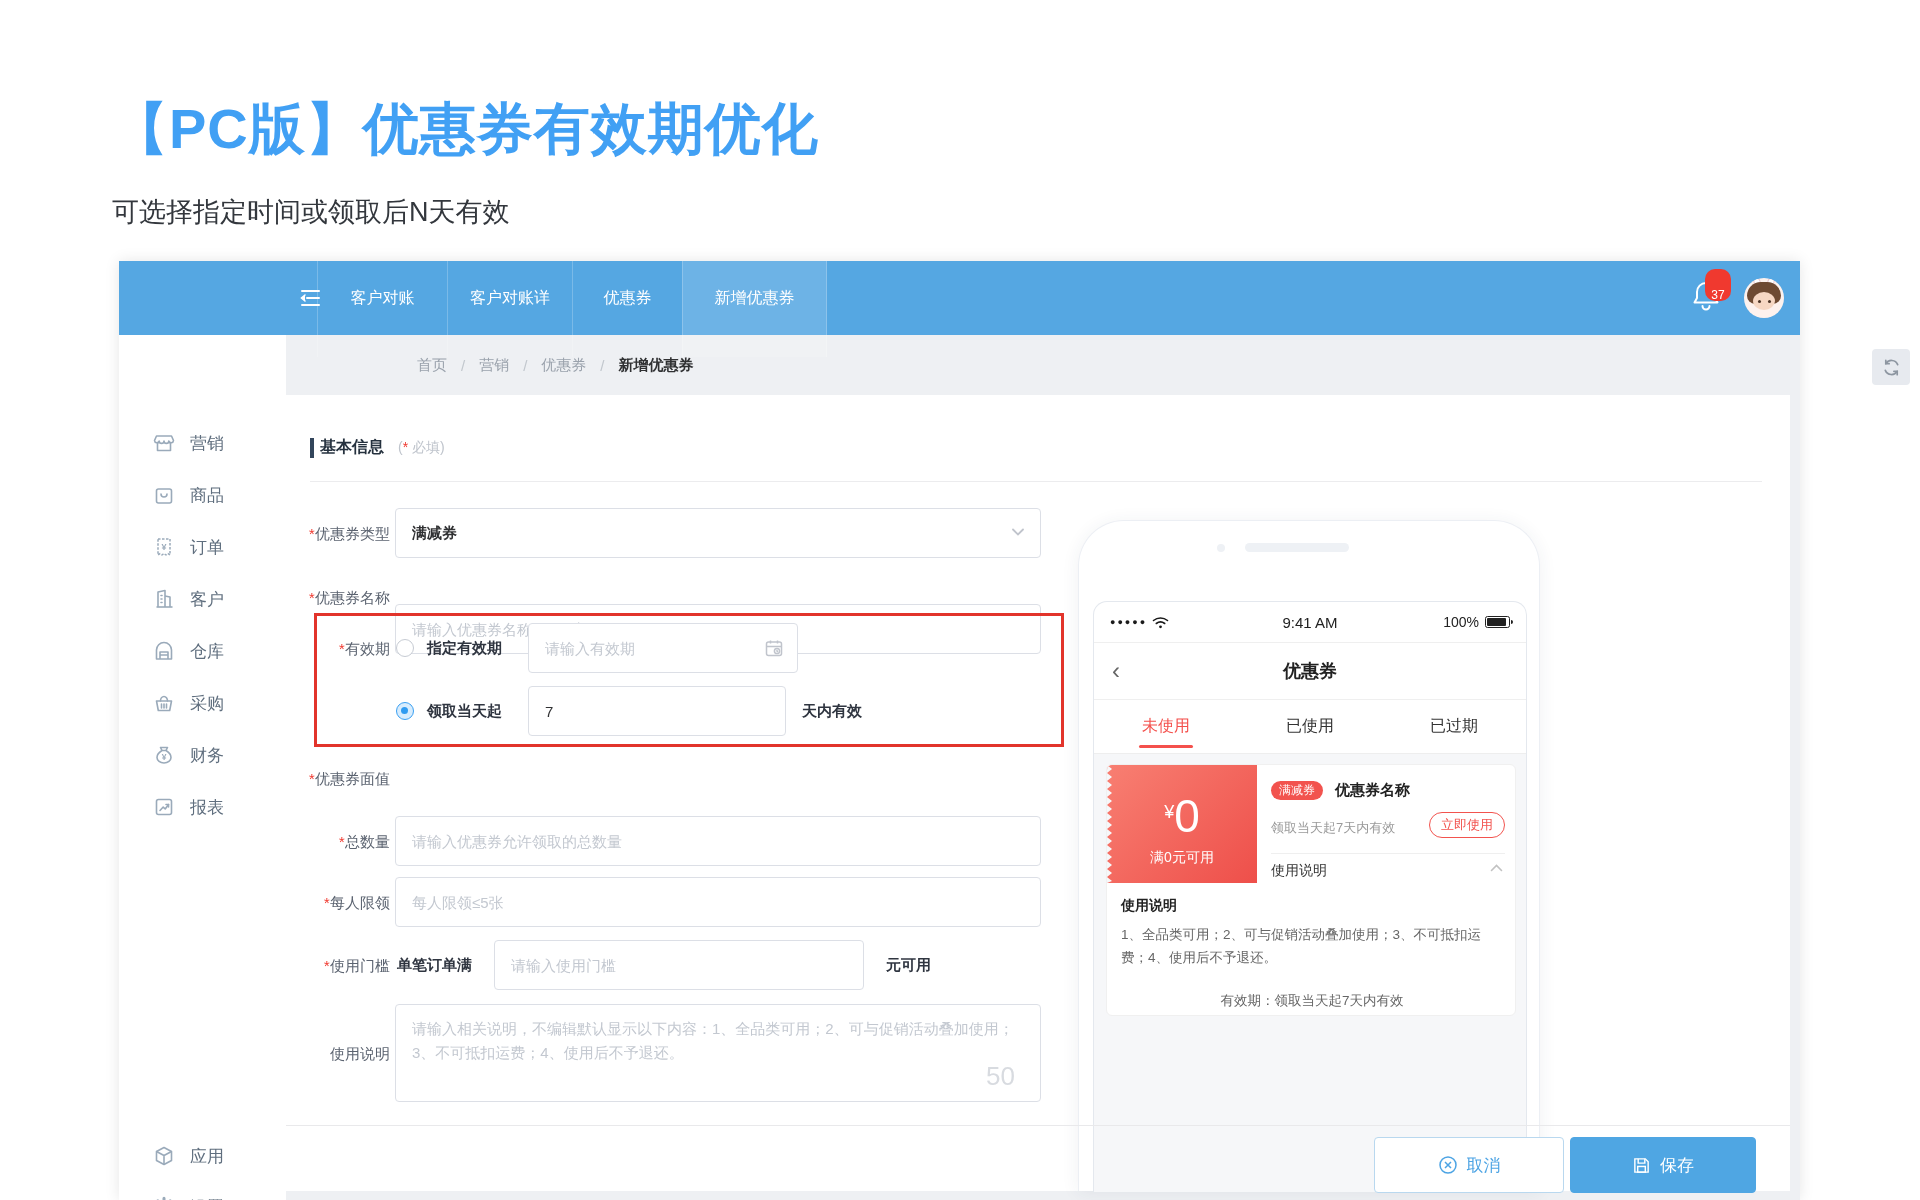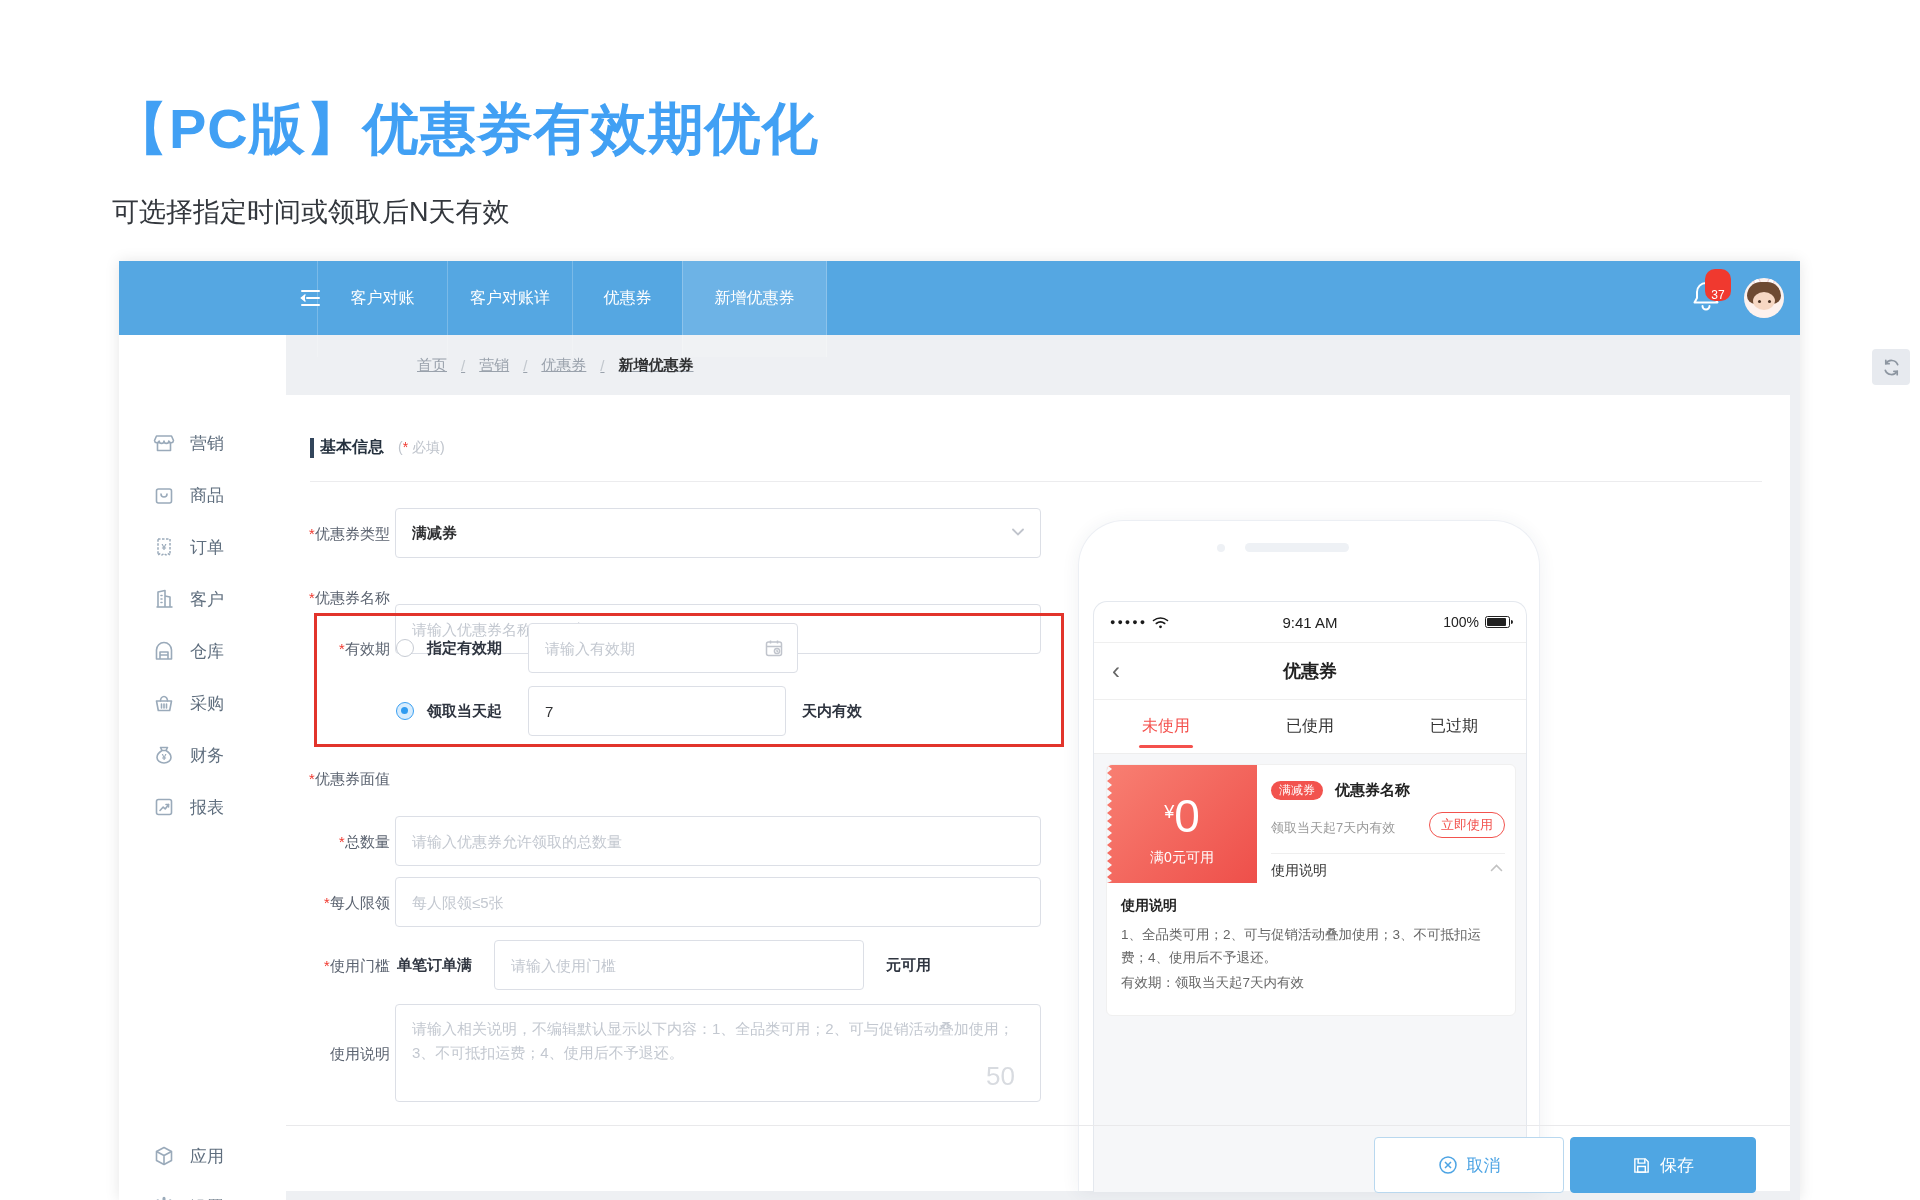--- a/index.html
+++ b/index.html
@@ -32,21 +32,21 @@
 
   
   .sidebar { position:absolute; left:0; top:74px; width:167px; height:865px; background:#ffffff; }
   .side-item { position:absolute; left:0; width:167px; height:40px; display:flex; align-items:center; cursor:pointer; }
   .side-item .sicon { width:24px; height:24px; margin-left:33px; color:#9aaaba; }
   .side-item .slabel { margin-left:14px; font-size:17px; color:#5f6e7e; }
   .sicon svg { width:24px; height:24px; display:block; }
 
   
   .crumbbar { position:absolute; left:167px; top:74px; width:1514px; height:60px; }
-  .crumbs { position:absolute; left:131px; top:0; height:60px; display:flex; align-items:center; font-size:15px; color:#9aa2ac;text-decoration:underline; }
+  .crumbs { position:absolute; left:131px; top:0; height:60px; display:flex; align-items:center; font-size:15px; color:#9aa2ac; }
   .crumbs .bc { cursor:pointer; }
   .crumbs .sep { margin:0 14px; color:#c2c7cd; }
   .crumbs .cur { color:#303133; font-weight:bold; }
   .refresh-btn { position:absolute; left:1586px; top:14px; width:38px; height:36px; background:#e7eaef; border-radius:4px; display:flex; align-items:center; justify-content:center; cursor:pointer; }
 
   
   .panel { position:absolute; left:167px; top:134px; width:1504px; height:796px; background:#fff; }
   .sec-head { position:absolute; left:24px; top:42px; display:flex; align-items:baseline; }
   .sec-bar { width:4px; height:20px; background:#32455b; margin-right:6px; align-self:center; }
   .sec-title { font-size:16px; font-weight:bold; color:#25313e; }
@@ -111,21 +111,21 @@
   .c-badge { position:absolute; left:14px; top:16px; background:#f2534e; color:#fff; font-size:12px; line-height:19px; padding:0 8px; border-radius:10px; }
   .c-name { position:absolute; left:78px; top:16px; font-size:15px; font-weight:bold; color:#222; }
   .c-valid { position:absolute; left:14px; top:54px; font-size:13px; color:#9a9a9a; }
   .c-use { position:absolute; right:12px; top:47px; border:1px solid #f2534e; color:#f2534e; font-size:13px; line-height:24px; padding:0 11px; border-radius:14px; }
   .c-hr { position:absolute; left:14px; right:12px; top:88px; border-top:1px solid #efefef; }
   .c-instr { position:absolute; left:14px; top:97px; font-size:14px; color:#333; }
   .c-chev { position:absolute; right:14px; top:99px; color:#c2c2c2; }
   .p-desc { position:absolute; left:14px; top:132px; width:382px; }
   .p-desc .dt { font-size:14px; font-weight:bold; color:#222; }
   .p-desc .db { margin-top:8px; font-size:13.5px; color:#666; line-height:23px; }
-  .p-desc .dv { margin-top:5px; font-size:13.5px; color:#666; }
+  .p-desc .dv { margin-top:23px; font-size:13.5px; color:#666;text-align:center; }
 
   svg { display:block; }
 </style>
 </head>
 <body>
 
 <div class="stage">
 
   <div class="page-title">【PC版】优惠券有效期优化</div>
   <div class="page-subtitle">可选择指定时间或领取后N天有效</div>

